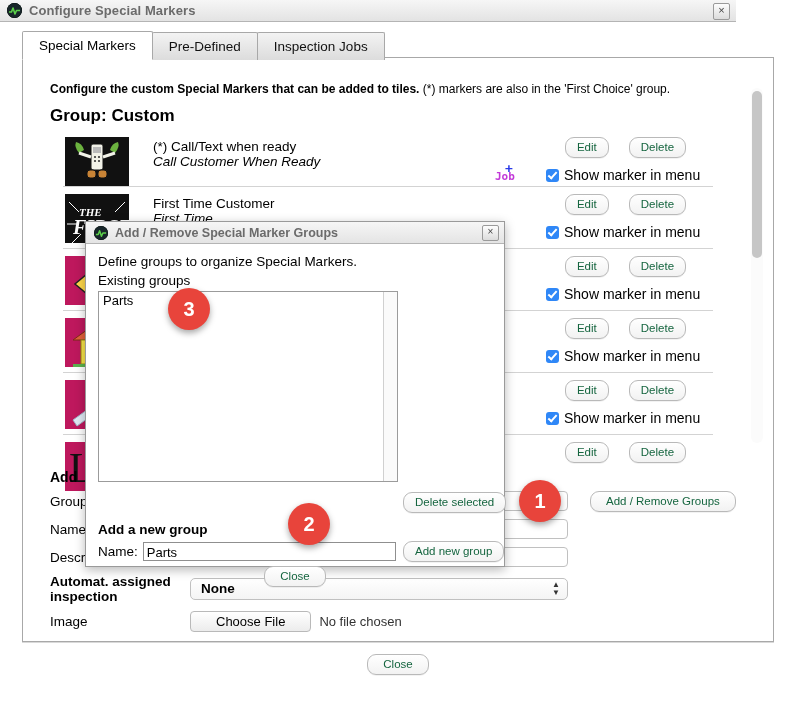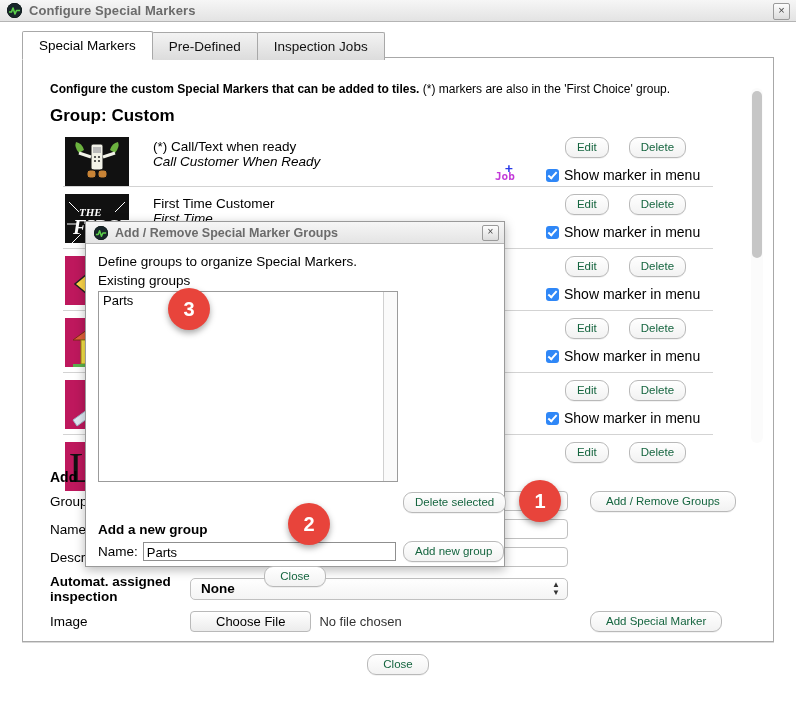--- a/index.html
+++ b/index.html
@@ -7,21 +7,21 @@
     width:796px;height:701px;
     background:#ffffff;
     font-family:"Liberation Sans", sans-serif;
     font-size:13px;
     color:#000;
     overflow:hidden;
     position:relative;
   }
   
   .titlebar{
-    position:absolute;left:0;top:0;width:796px;height:21px;
+    position:absolute;left:0;top:0;width:736px;height:21px;
     background:linear-gradient(#f6f6f6,#e3e3e3);
     border-bottom:1px solid #b4b4b4;
     display:flex;align-items:center;
   }
   .app-icon{
     width:15px;height:15px;margin-left:7px;border-radius:50%;
     background:#1d2b2b;position:relative;flex:0 0 auto;
     box-shadow:inset 0 0 0 1px #09120f;
   }
   .app-icon svg{position:absolute;left:0;top:0;}
@@ -434,21 +434,20 @@
         <span>None</span>
         <span class="arrows">▲<br>▼</span>
       </div>
     </div>
     <div class="frow">
       <div class="flabel">Image</div>
       <div class="fileline" style="width:378px;">
         <span class="filebtn">Choose File</span>
         <span class="filetext">No file chosen</span>
       </div>
-      <span class="pill wide sidebtn">Add Special Marker</span>
     </div>
   </div>
 
  </div>
 </div>
 
 <div class="footer-sep"></div>
 <div class="footer-close">
   <span class="pill wide">Close</span>
 </div>

